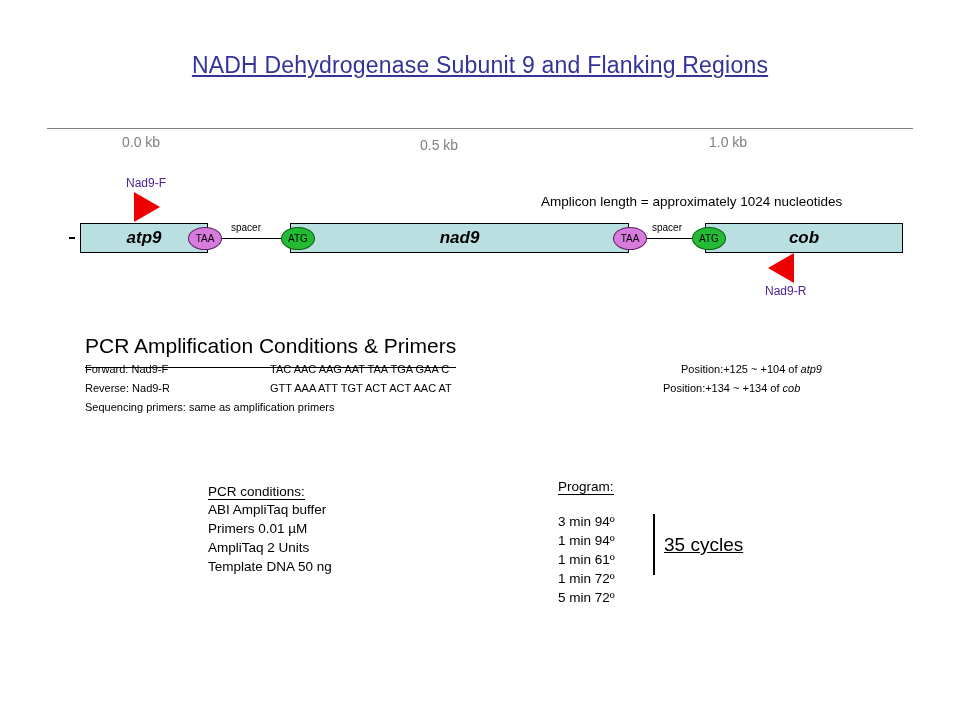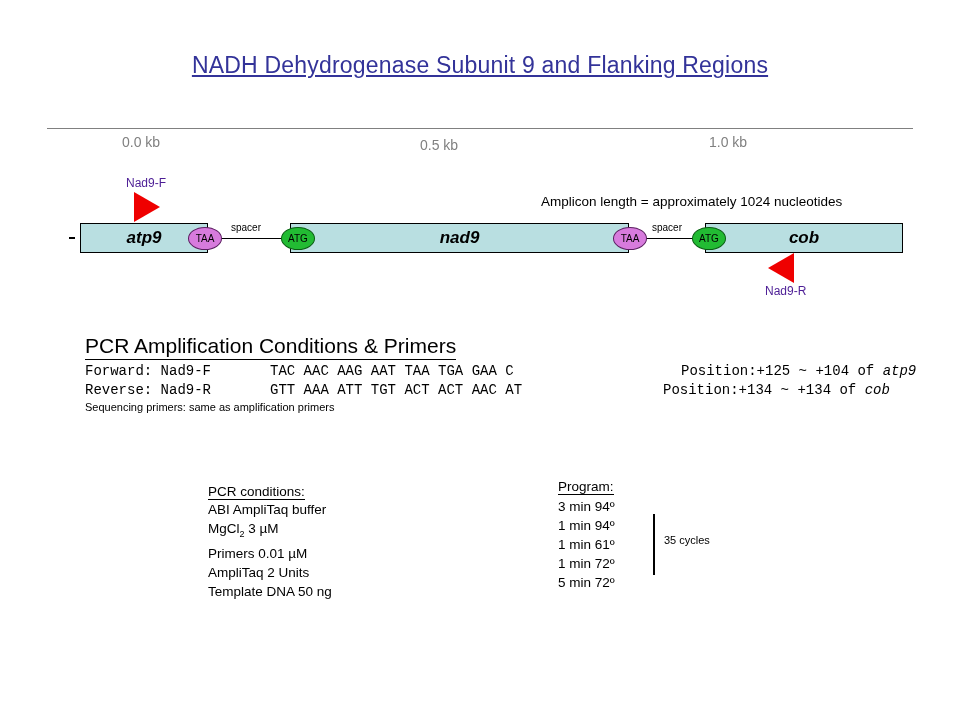--- a/index.html
+++ b/index.html
@@ -143,24 +143,24 @@
     font-size: 13.5px;
     white-space: nowrap;
   }
 
   
   #pcr-heading {
     left: 85px; top: 334px;
     font-size: 21px;
     white-space: nowrap;
     border-bottom: 1.5px solid #000;
-    padding-bottom: 1px;
-  }
-
-  .primer-row { font-size: 14px; white-space: nowrap; font-family: Liberation Mono, monospace; }
+    padding-bottom: 9px;
+  }
+
+  .primer-row { font-size: 11px; white-space: nowrap; }
   #primer-name-f { left: 85px; top: 363px; }
   #primer-name-r { left: 85px; top: 382px; }
   #primer-seq-f  { left: 270px; top: 363px; }
   #primer-seq-r  { left: 270px; top: 382px; }
   #primer-pos-f  { left: 663px; top: 363px; margin-left: 18px; }
   #primer-pos-r  { left: 663px; top: 382px; }
   .gene-ital { font-style: italic; }
 
   #seq-primers-note {
     left: 85px; top: 401px;
@@ -184,36 +184,37 @@
   }
   sub { font-size: 9px; }
 
   
   #program-block { left: 558px; top: 477px; }
   #program-heading {
     font-size: 13.5px;
     display: inline-block;
     border-bottom: 1.2px solid #000;
     white-space: nowrap;
-    margin-bottom: 2px;
+    margin-bottom: 17px;
   }
   .prog-line {
     font-size: 13.5px;
     white-space: nowrap;
     line-height: 19px;
   }
   #cycles-bar {
     left: 653px; top: 514px;
     width: 2px; height: 61px;
     background: #000;
   }
   #cycles-label {
     left: 664px; top: 534px;
-    font-size: 11px;
-    white-space: nowrap;
+    font-size: 19px;
+    white-space: nowrap;
+    text-decoration: underline;
   }
 </style>
 </head>
 <body>
 
 <div class="abs" id="slide-title">NADH Dehydrogenase Subunit 9 and Flanking Regions</div>
 
 <div class="abs" id="header-rule"></div>
 
 <div class="abs kb-label" id="kb-0">0.0 kb</div>
@@ -264,21 +265,20 @@
 </div>
 <div class="abs primer-row" id="primer-pos-r">
   <span>Position:+134 ~ +134 of </span><span class="gene-ital">cob</span>
 </div>
 
 <div class="abs" id="seq-primers-note">Sequencing primers: same as amplification primers</div>
 
 <div class="abs" id="conditions-block">
   <div id="conditions-heading">PCR conditions:</div>
   <div class="cond-line">ABI AmpliTaq buffer</div>
-  <div class="cond-line"><span>MgCl</span><sub>2</sub><span> 3 µM</span></div>
   <div class="cond-line">Primers 0.01 µM</div>
   <div class="cond-line">AmpliTaq  2 Units</div>
   <div class="cond-line">Template DNA  50 ng</div>
 </div>
 
 <div class="abs" id="program-block">
   <div id="program-heading">Program:</div>
   <div class="prog-line">3 min 94º</div>
   <div class="prog-line">1 min 94º</div>
   <div class="prog-line">1 min 61º</div>

